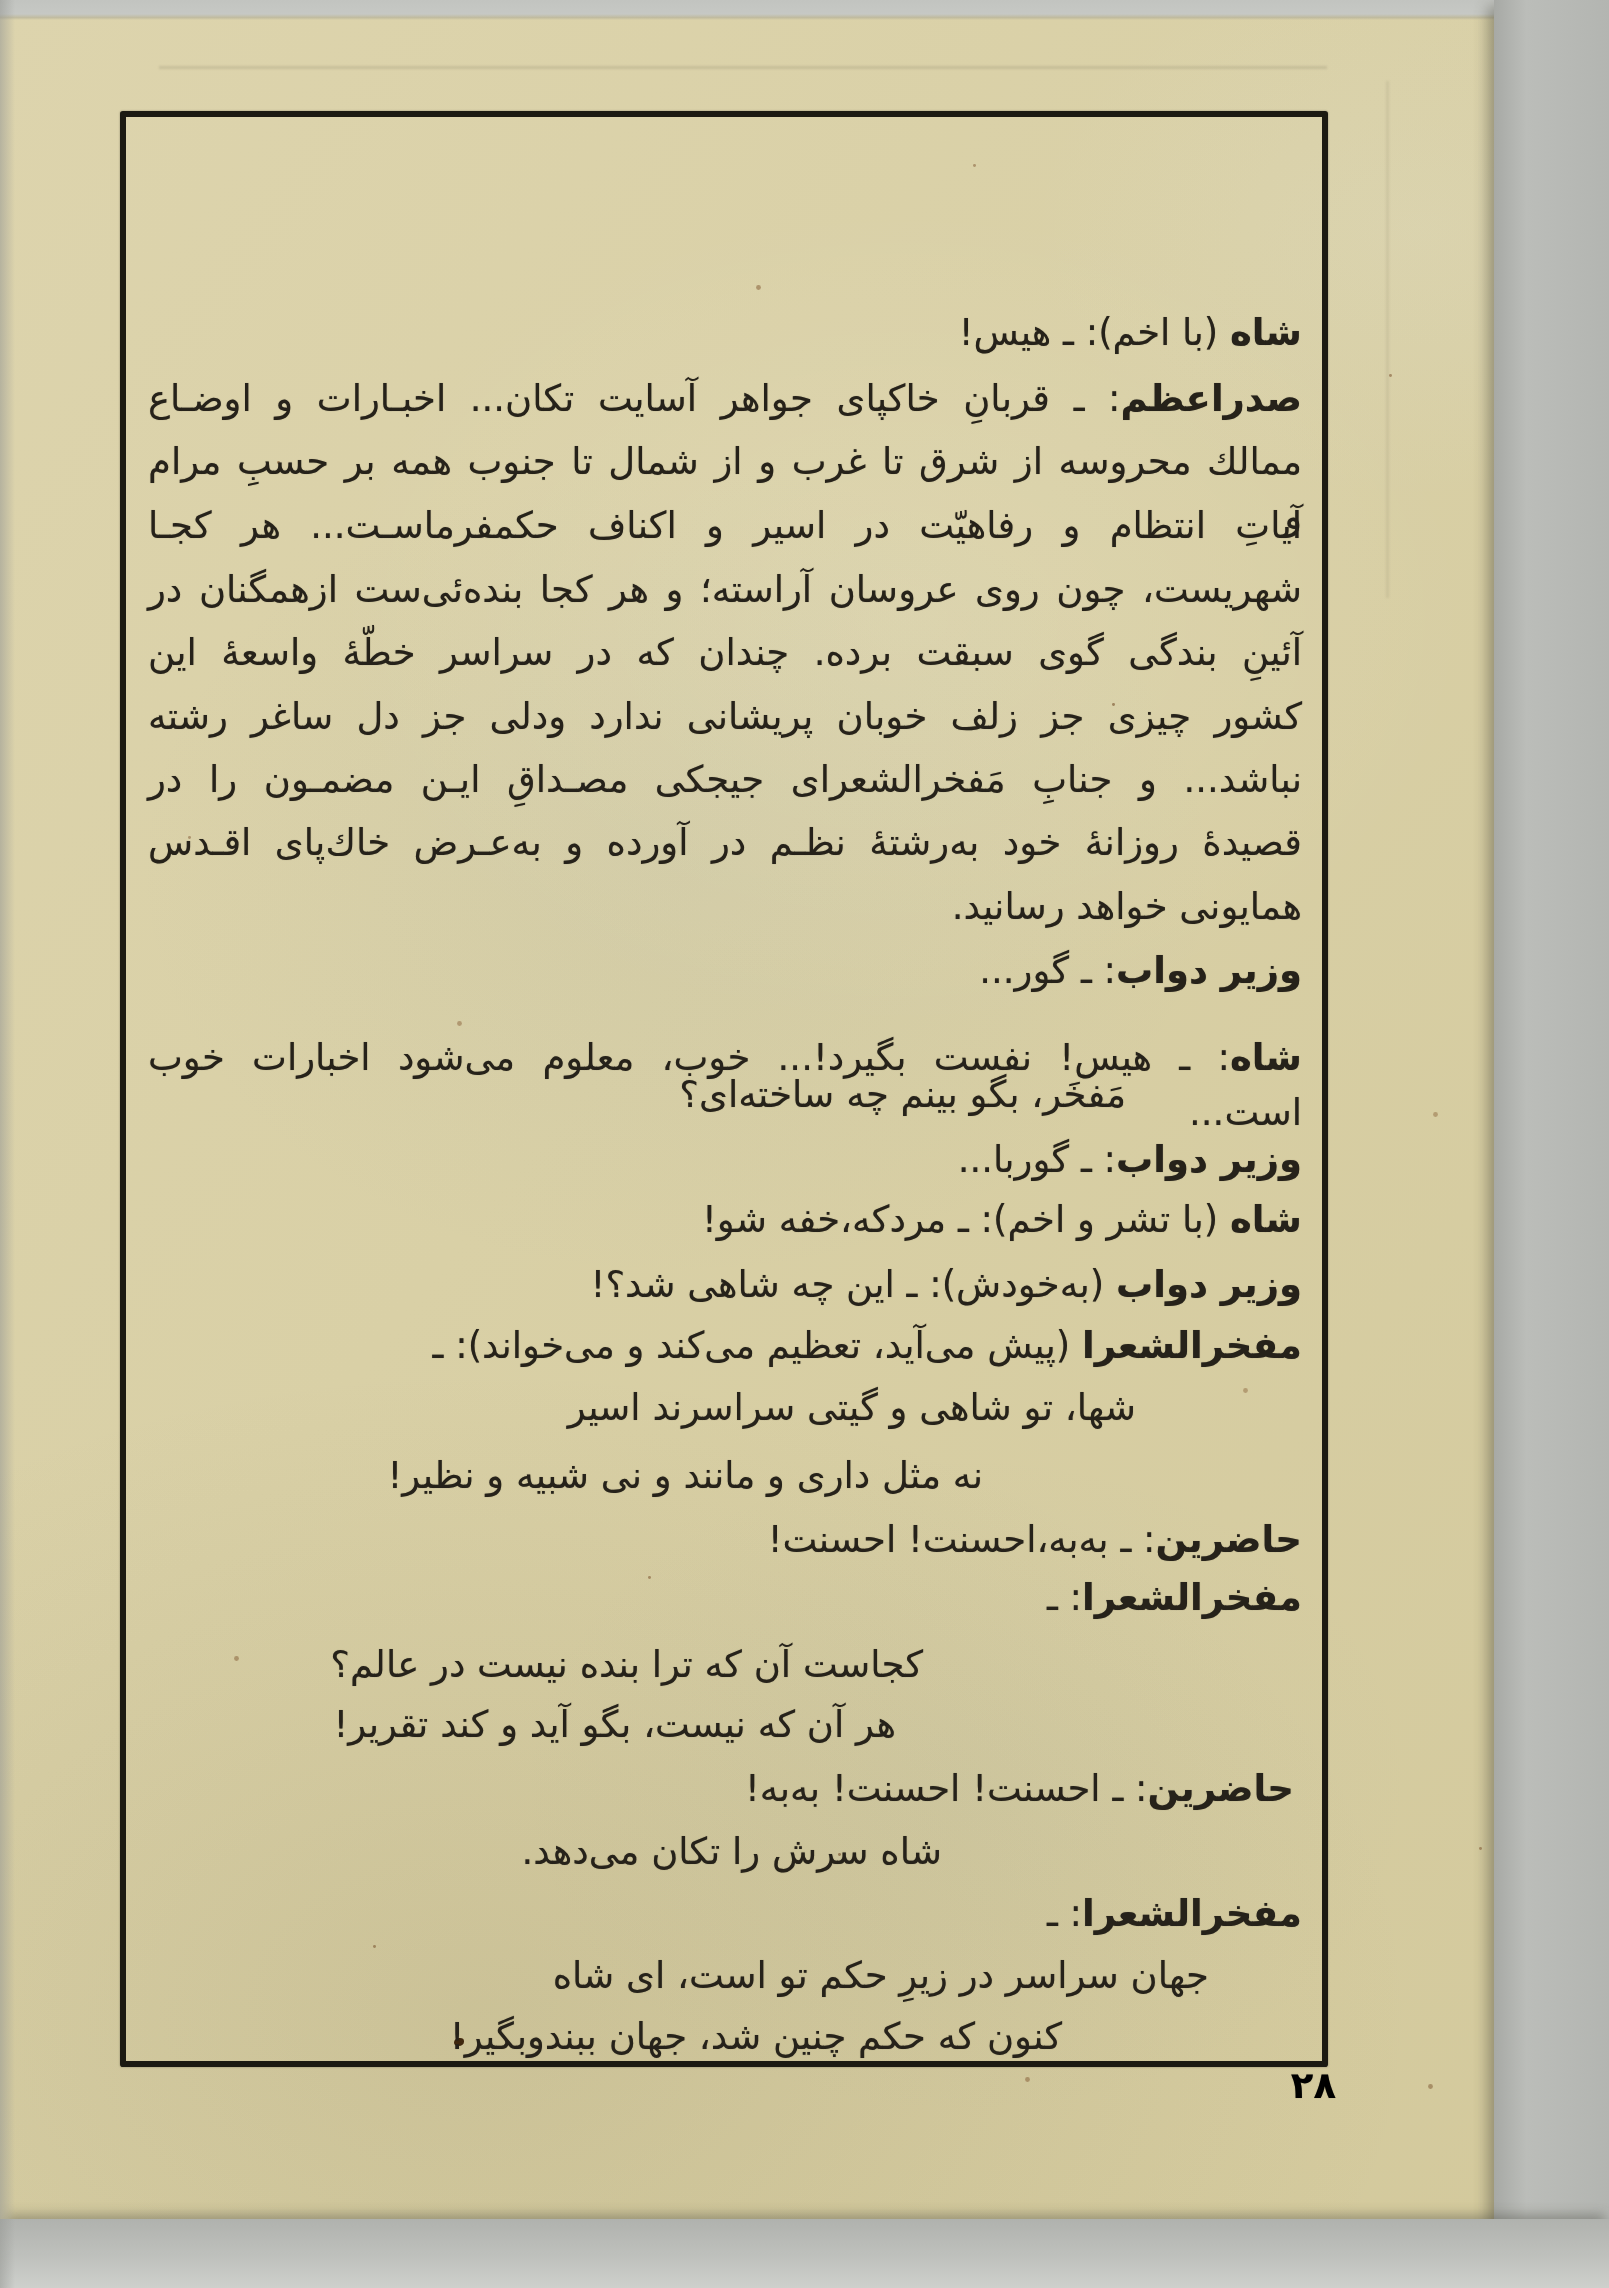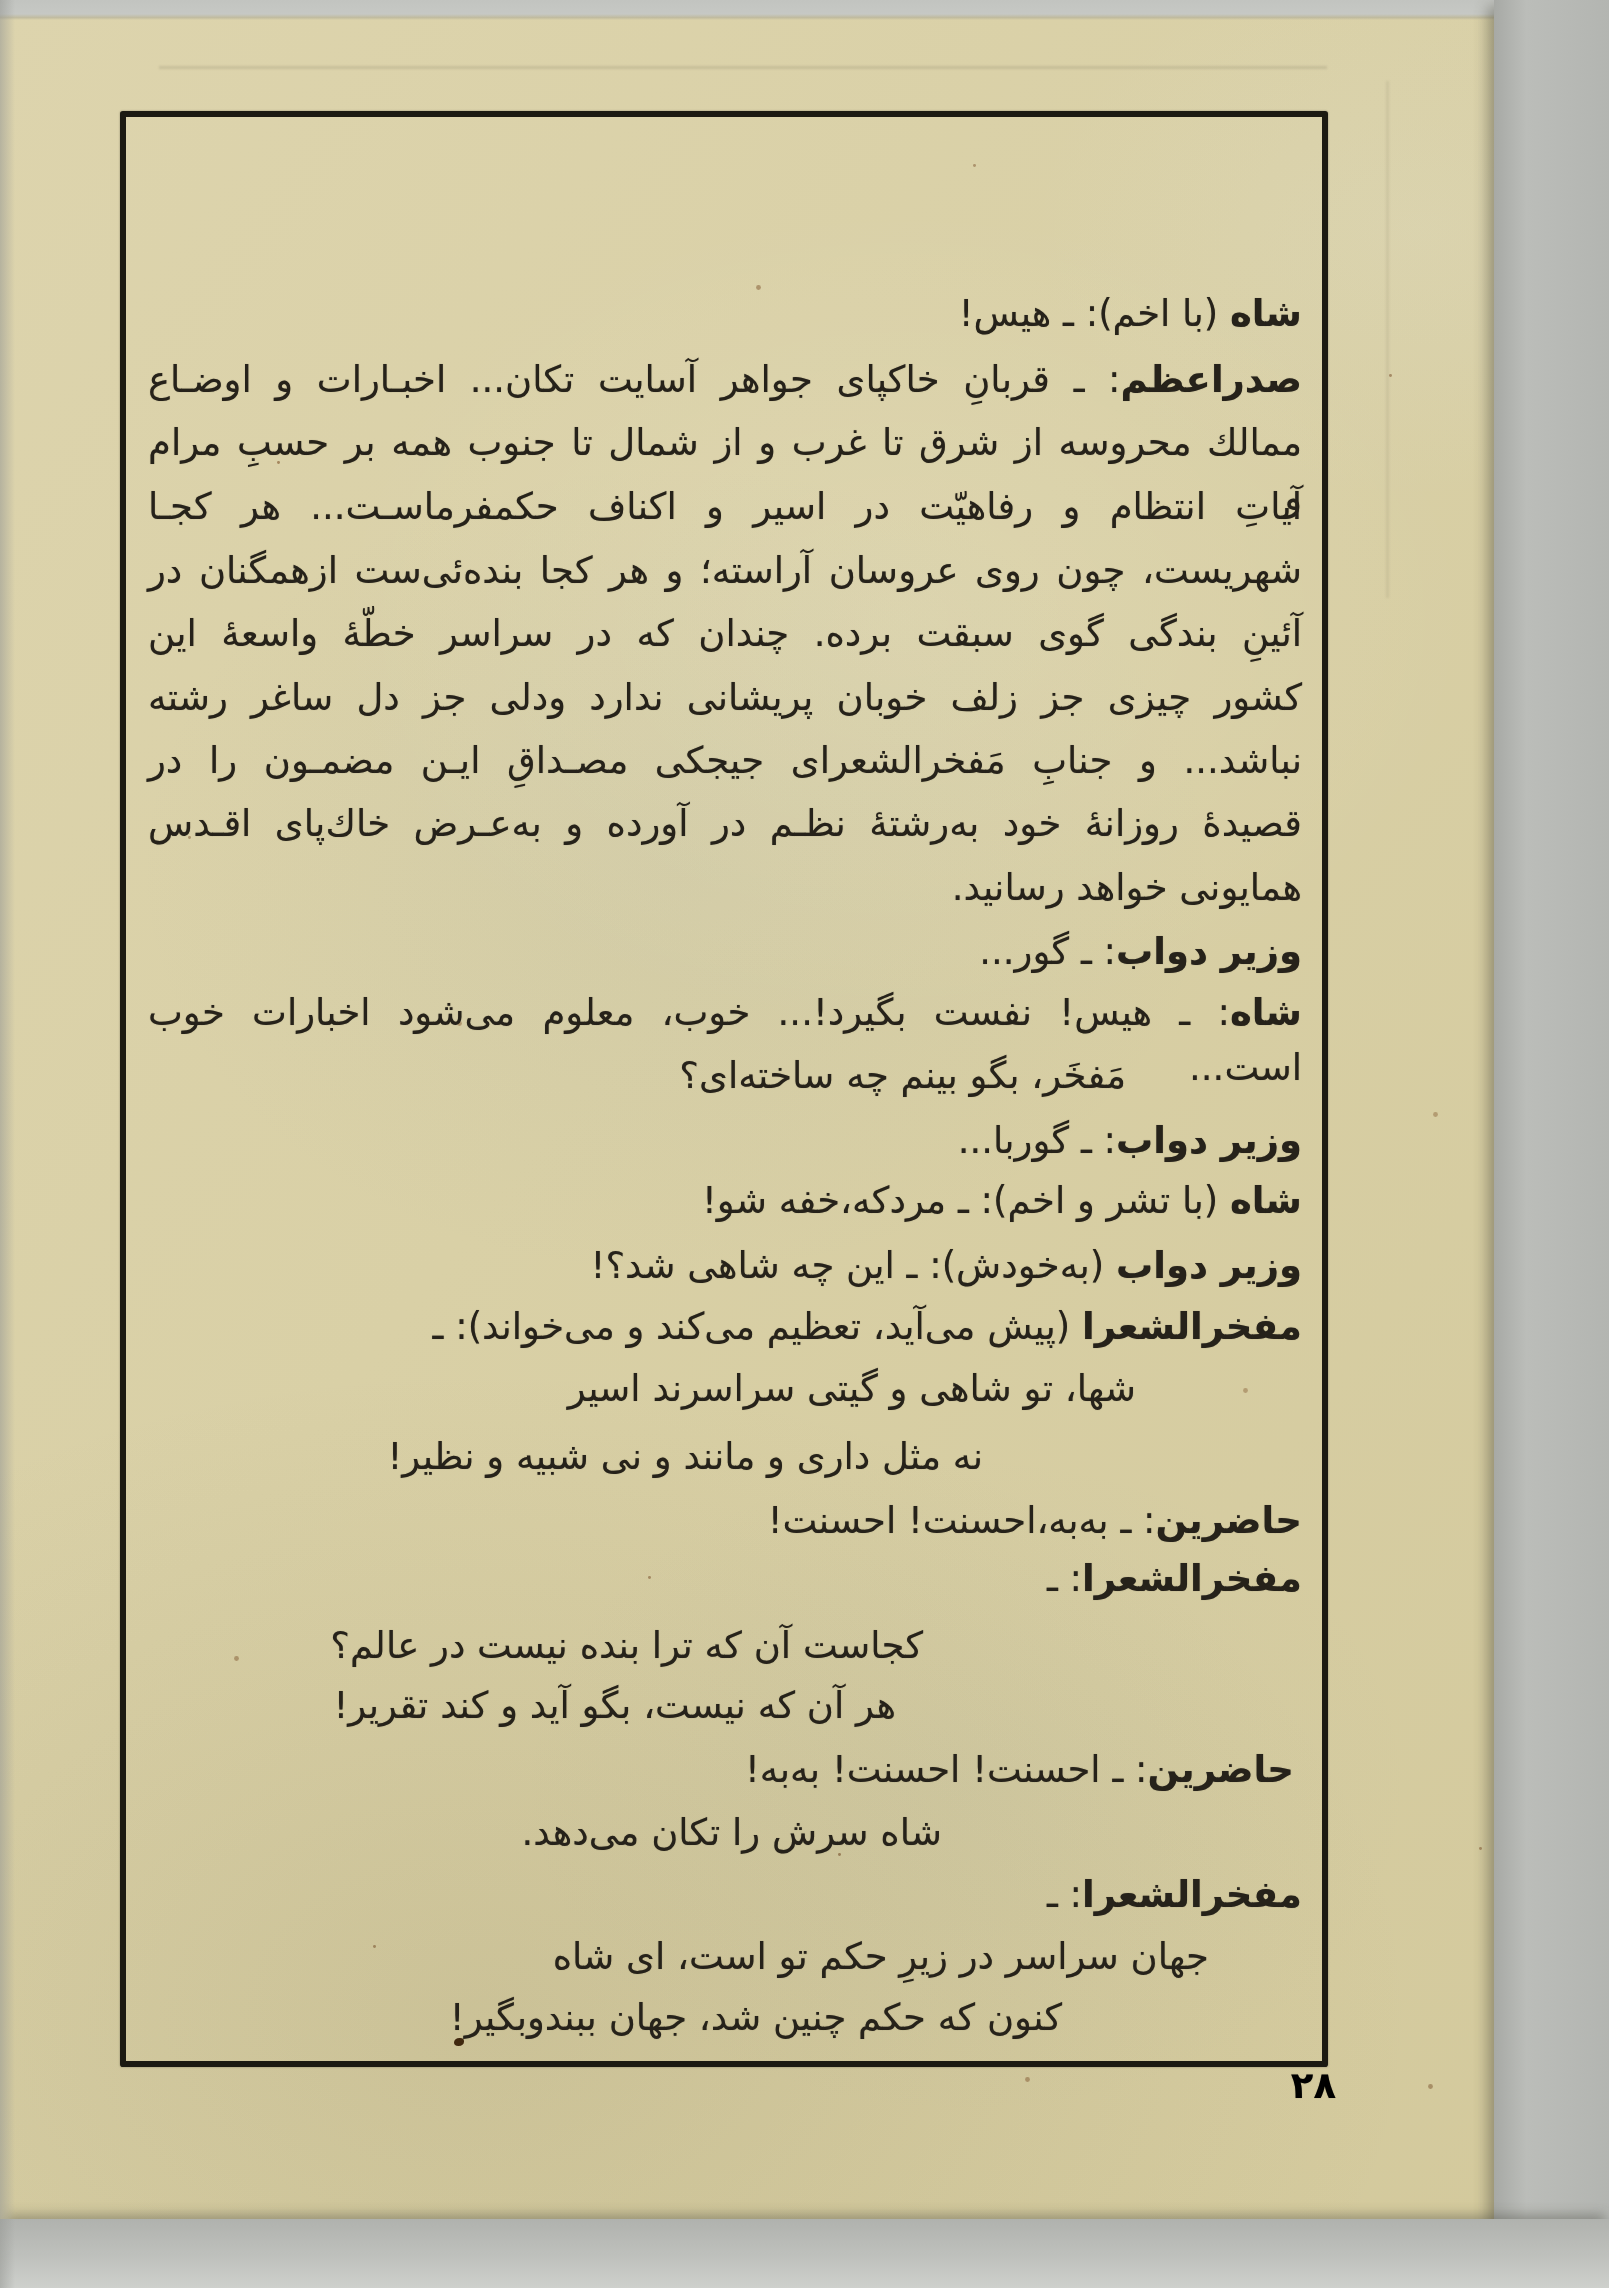--- a/index.html
+++ b/index.html
@@ -64,20 +64,21 @@
     box-shadow:0 0 1.8px rgba(40,38,28,.5);
   }
   
   .l{
     position:absolute;
     font-size:37px;line-height:55px;
     color:#26221a;
     direction:rtl;unicode-bidi:embed;
     text-align:right;white-space:nowrap;
     text-shadow:0 0 0.9px rgba(45,40,28,.45);
+    margin-top:19px;
   }
   .l b{font-weight:bold;}
   .j{left:148px;right:308px;white-space:normal;
      text-align:justify;text-align-last:justify;word-spacing:2.8px;}
   .pgnum{
     position:absolute;top:2064px;right:274px;
     font-size:37px;font-weight:bold;color:#000000;
     direction:rtl;text-shadow:0 0 0.9px rgba(45,40,28,.45);
   }
 </style>
@@ -97,21 +98,21 @@
   <div class="l j" style="top:352px"><b>صدراعظم</b><span>: ـ قربانِ خاکپای جواهر آسایت تکان... اخبـارات و اوضـاع</span></div>
   <div class="l j" style="top:415px"><span>ممالك محروسه از شرق تا غرب و از شمال تا جنوب همه بر حسبِ مرام و</span></div>
   <div class="l j" style="top:479px"><span>آیاتِ انتظام و رفاهیّت در اسیر و اکناف حکمفرماسـت... هر کجـا</span></div>
   <div class="l j" style="top:543px"><span>شهریست، چون روی عروسان آراسته؛ و هر کجا بنده‌ئی‌ست ازهمگنان در</span></div>
   <div class="l j" style="top:606px"><span>آئینِ بندگی گوی سبقت برده. چندان که در سراسر خطّهٔ واسعهٔ این</span></div>
   <div class="l j" style="top:670px"><span>کشور چیزی جز زلف خوبان پریشانی ندارد ودلی جز دل ساغر رشته</span></div>
   <div class="l j" style="top:733px"><span>نباشد... و جنابِ مَفخرالشعرای جیجکی مصـداقِ ایـن مضمـون را در</span></div>
   <div class="l j" style="top:796px"><span>قصیدهٔ روزانهٔ خود به‌رشتهٔ نظـم در آورده و به‌عـرض خاك‌پای اقـدس</span></div>
   <div class="l" style="top:860px;right:308px"><span>همایونی خواهد رسانید.</span></div>
   <div class="l" style="top:924px;right:308px"><b>وزیر دواب</b><span>: ـ گور...</span></div>
-  <div class="l j" style="top:985px"><b>شاه</b><span>: ـ هیس! نفست بگیرد!... خوب، معلوم می‌شود اخبارات خوب است...</span></div>
+  <div class="l j" style="top:1011px"><b>شاه</b><span>: ـ هیس! نفست بگیرد!... خوب، معلوم می‌شود اخبارات خوب است...</span></div>
   <div class="l" style="top:1048px;right:484px"><span>مَفخَر، بگو بینم چه ساخته‌ای؟</span></div>
   <div class="l" style="top:1113px;right:308px"><b>وزیر دواب</b><span>: ـ گوربا...</span></div>
   <div class="l" style="top:1173px;right:308px"><b>شاه</b><span> (با تشر و اخم): ـ مردکه،خفه شو!</span></div>
   <div class="l" style="top:1238px;right:308px"><b>وزیر دواب</b><span> (به‌خودش): ـ این چه شاهی شد؟!</span></div>
   <div class="l" style="top:1299px;right:308px"><b>مفخرالشعرا</b><span> (پیش می‌آید، تعظیم می‌کند و می‌خواند): ـ</span></div>
   <div class="l" style="top:1361px;right:474px"><span>شها، تو شاهی و گیتی سراسرند اسیر</span></div>
   <div class="l" style="top:1429px;right:627px"><span>نه مثل داری و مانند و نی شبیه و نظیر!</span></div>
   <div class="l" style="top:1493px;right:308px"><b>حاضرین</b><span>: ـ به‌به،احسنت! احسنت!</span></div>
   <div class="l" style="top:1551px;right:308px"><b>مفخرالشعرا</b><span>: ـ</span></div>
   <div class="l" style="top:1618px;right:687px"><span>کجاست آن که ترا بنده نیست در عالم؟</span></div>

